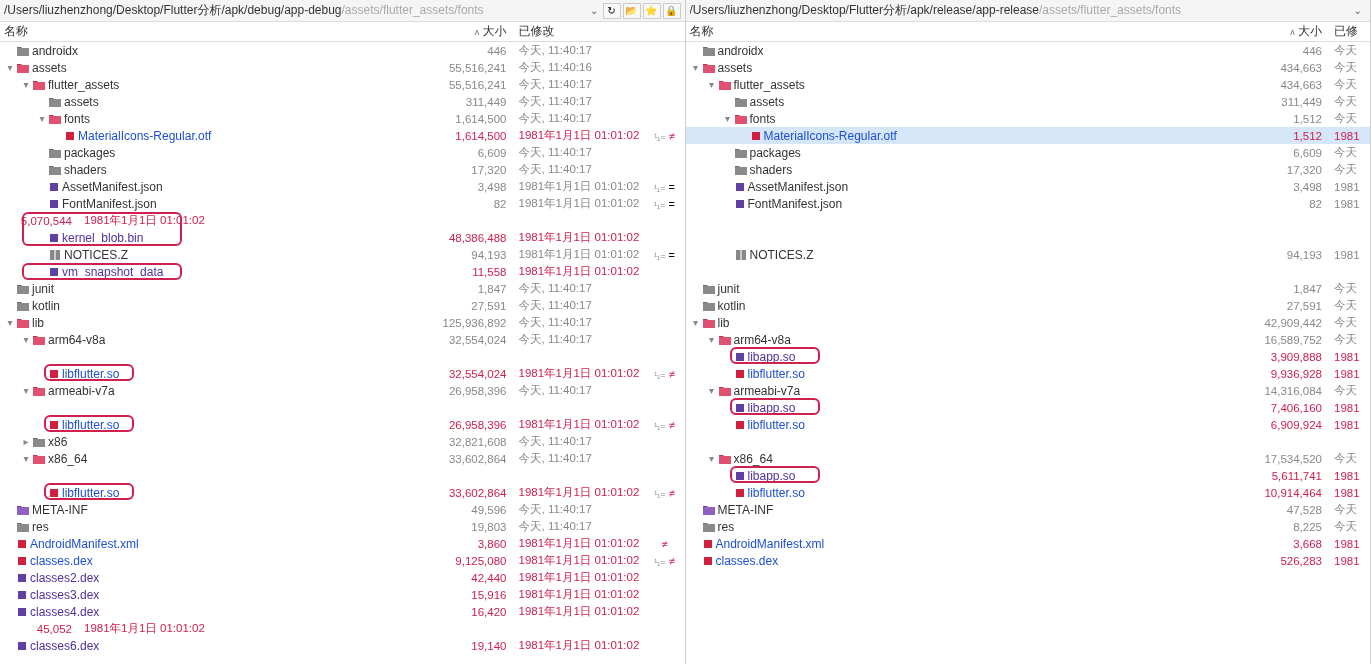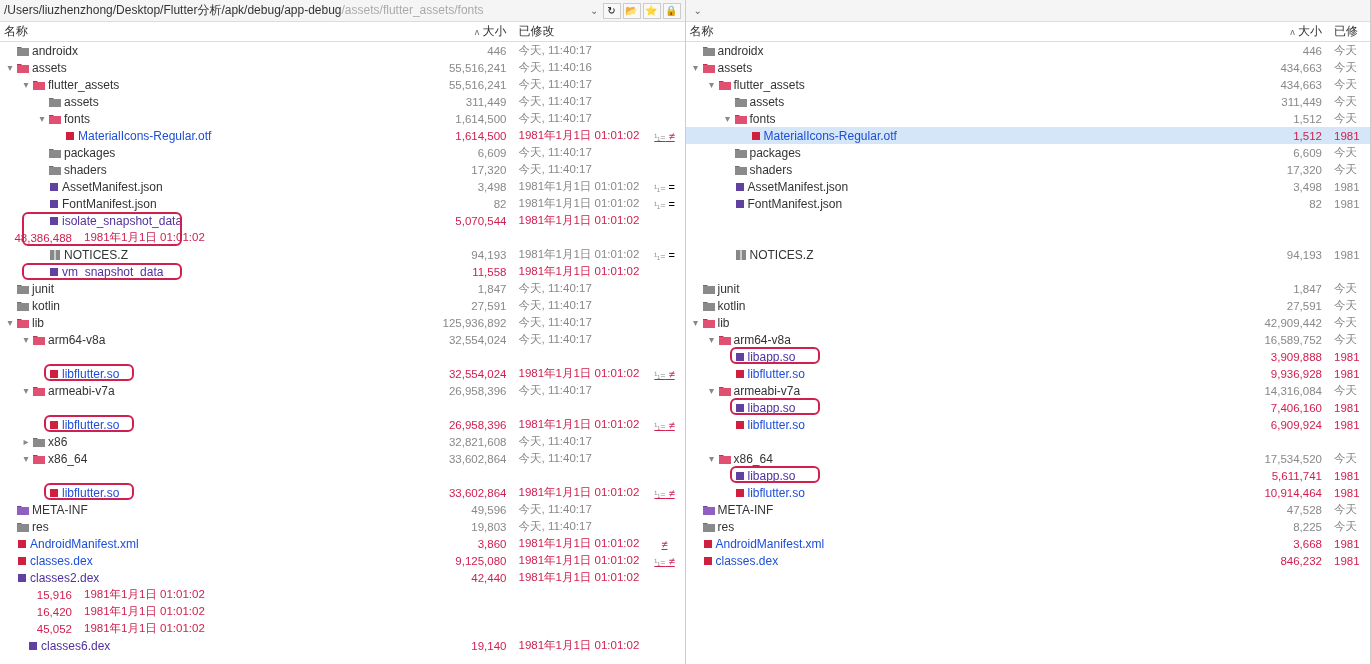--- a/index.html
+++ b/index.html
@@ -36,21 +36,21 @@
 .folder-purple svg path.body { fill: #9060c0; }
 .folder-purple svg path.tab { fill: #7040a0; }
 .bullet { width: 8px; height: 8px; display: inline-block; margin: 0 4px 0 2px; flex-shrink: 0; }
 .bullet-purple { background: #6040a0; }
 .bullet-red { background: #d02040; }
 .txt { color: #333; }
 .txt-red { color: #1d4ed8; }
 .txt-purple { color: #5030a0; }
 .size-red { color: #d02050; }
 .date-red { color: #d02050; }
-.diff-red { color: #d02050; text-decoration: underline; }
+.diff-red { color: #d02050; }
 .highlight-box { border: 2px solid #d02050; border-radius: 6px; position: absolute; pointer-events: none; }
 .dropdown-arrow { font-size: 10px; color: #666; padding: 0 4px; }
 </style>
 </head>
 <body>
 
 <div class="container">
   <div class="pane">
     <div class="path-bar">
       <span class="path-text"><span>/Users/liuzhenzhong/Desktop/Flutter分析/apk/debug/app-debug</span><span class="path-grey">/assets/flutter_assets/fonts</span></span>
@@ -194,31 +194,31 @@
             <span class="indent" style="width:36px"></span>
             <span class="tw"></span>
             <span class="bullet bullet-purple"></span>
             <span class="txt ">FontManifest.json</span>
           </div>
           <div class="cell-size ">82</div>
           <div class="cell-date ">1981年1月1日 01:01:02</div>
           <div class="cell-diff "><span style="color:#888;font-size:9px">¹₁=</span> =</div>
         </div>
         <div class="row" style="position: relative;">
-          <div class="cell-name">
-            <span class="indent" style="width:36px"></span>
-            <span class="tw"></span>
-            <span class="bullet bullet-purple"></span>
-            <span class="txt txt-purple">isolate_snapshot_data</span>
-          </div>
           <div class="cell-size size-red">5,070,544</div>
           <div class="cell-date date-red">1981年1月1日 01:01:02</div>
           <div class="cell-diff "></div>
         </div>
         <div class="row" style="position: relative;">
+          <div class="cell-name">
+            <span class="indent" style="width:36px"></span>
+            <span class="tw"></span>
+            <span class="bullet bullet-purple"></span>
+            <span class="txt txt-purple">kernel_blob.bin</span>
+          </div>
           <div class="cell-size size-red">48,386,488</div>
           <div class="cell-date date-red">1981年1月1日 01:01:02</div>
           <div class="cell-diff "></div>
         </div>
         <div class="row" style="position: relative;">
           <div class="cell-name">
             <span class="indent" style="width:36px"></span>
             <span class="tw"></span>
             <span class="icon"><svg viewBox="0 0 14 14" width="14" height="14">
                 <rect x="2" y="2" width="10" height="10" fill="#888"></rect>
@@ -460,52 +460,65 @@
             <span class="indent" style="width:4px"></span>
             <span class="tw"></span>
             <span class="bullet bullet-purple"></span>
             <span class="txt txt-purple">classes2.dex</span>
           </div>
           <div class="cell-size size-red">42,440</div>
           <div class="cell-date date-red">1981年1月1日 01:01:02</div>
           <div class="cell-diff "></div>
         </div>
         <div class="row" style="position: relative;">
+          <div class="cell-name">
+            <span class="indent" style="width:4px"></span>
+            <span class="tw"></span>
+            <span class="bullet bullet-purple"></span>
+            <span class="txt txt-purple">classes3.dex</span>
+          </div>
           <div class="cell-size size-red">15,916</div>
           <div class="cell-date date-red">1981年1月1日 01:01:02</div>
           <div class="cell-diff "></div>
         </div>
         <div class="row" style="position: relative;">
+          <div class="cell-name">
+            <span class="indent" style="width:4px"></span>
+            <span class="tw"></span>
+            <span class="bullet bullet-purple"></span>
+            <span class="txt txt-purple">classes4.dex</span>
+          </div>
           <div class="cell-size size-red">16,420</div>
           <div class="cell-date date-red">1981年1月1日 01:01:02</div>
           <div class="cell-diff "></div>
         </div>
         <div class="row" style="position: relative;">
           <div class="cell-size size-red">45,052</div>
           <div class="cell-date date-red">1981年1月1日 01:01:02</div>
           <div class="cell-diff "></div>
         </div>
-        <div class="row" style="position: relative; margin-left: 11px;">
+        <div class="row" style="position: relative;">
           <div class="cell-name">
             <span class="indent" style="width:4px"></span>
             <span class="tw"></span>
             <span class="bullet bullet-purple"></span>
             <span class="txt txt-purple">classes6.dex</span>
           </div>
           <div class="cell-size size-red">19,140</div>
           <div class="cell-date date-red">1981年1月1日 01:01:02</div>
           <div class="cell-diff "></div>
         </div>
         <div class="highlight-box" style="left: 22px; top: 170px; width: 160px; height: 34px;"></div>
         <div class="highlight-box" style="left: 22px; top: 221px; width: 160px; height: 17px;"></div>
       </div>
   </div>
 
   <div class="pane">
     <div class="path-bar">
+      <span class="path-text"><span>/Users/liuzhenzhong/Desktop/Flutter分析/apk/release/app-release</span><span class="path-grey">/assets/flutter_assets/fonts</span></span>
       <span class="dropdown-arrow">⌄</span>
     </div>
     <div class="header-row">
       <div class="col-name"><span>名称</span></div>
       <div class="col-size"><span class="sort-ind">ᴧ</span> <span>大小</span></div>
       <div class="col-date" style="width:40px">已修</div>
     </div>
     <div class="tree" id="right-tree">
         <div class="row" style="position: relative;">
           <div class="cell-name">
@@ -854,18 +867,18 @@
           <div class="cell-size size-red">3,668</div>
           <div class="cell-date date-red" style="width: 40px;">1981</div>
         </div>
         <div class="row" style="position: relative;">
           <div class="cell-name">
             <span class="indent" style="width:4px"></span>
             <span class="tw"></span>
             <span class="bullet bullet-red"></span>
             <span class="txt txt-red">classes.dex</span>
           </div>
-          <div class="cell-size size-red">846,232</div>
+          <div class="cell-size size-red">526,283</div>
           <div class="cell-date date-red" style="width: 40px;">1981</div>
         </div>
       </div>
   </div>
 </div>
 
 </body></html>

